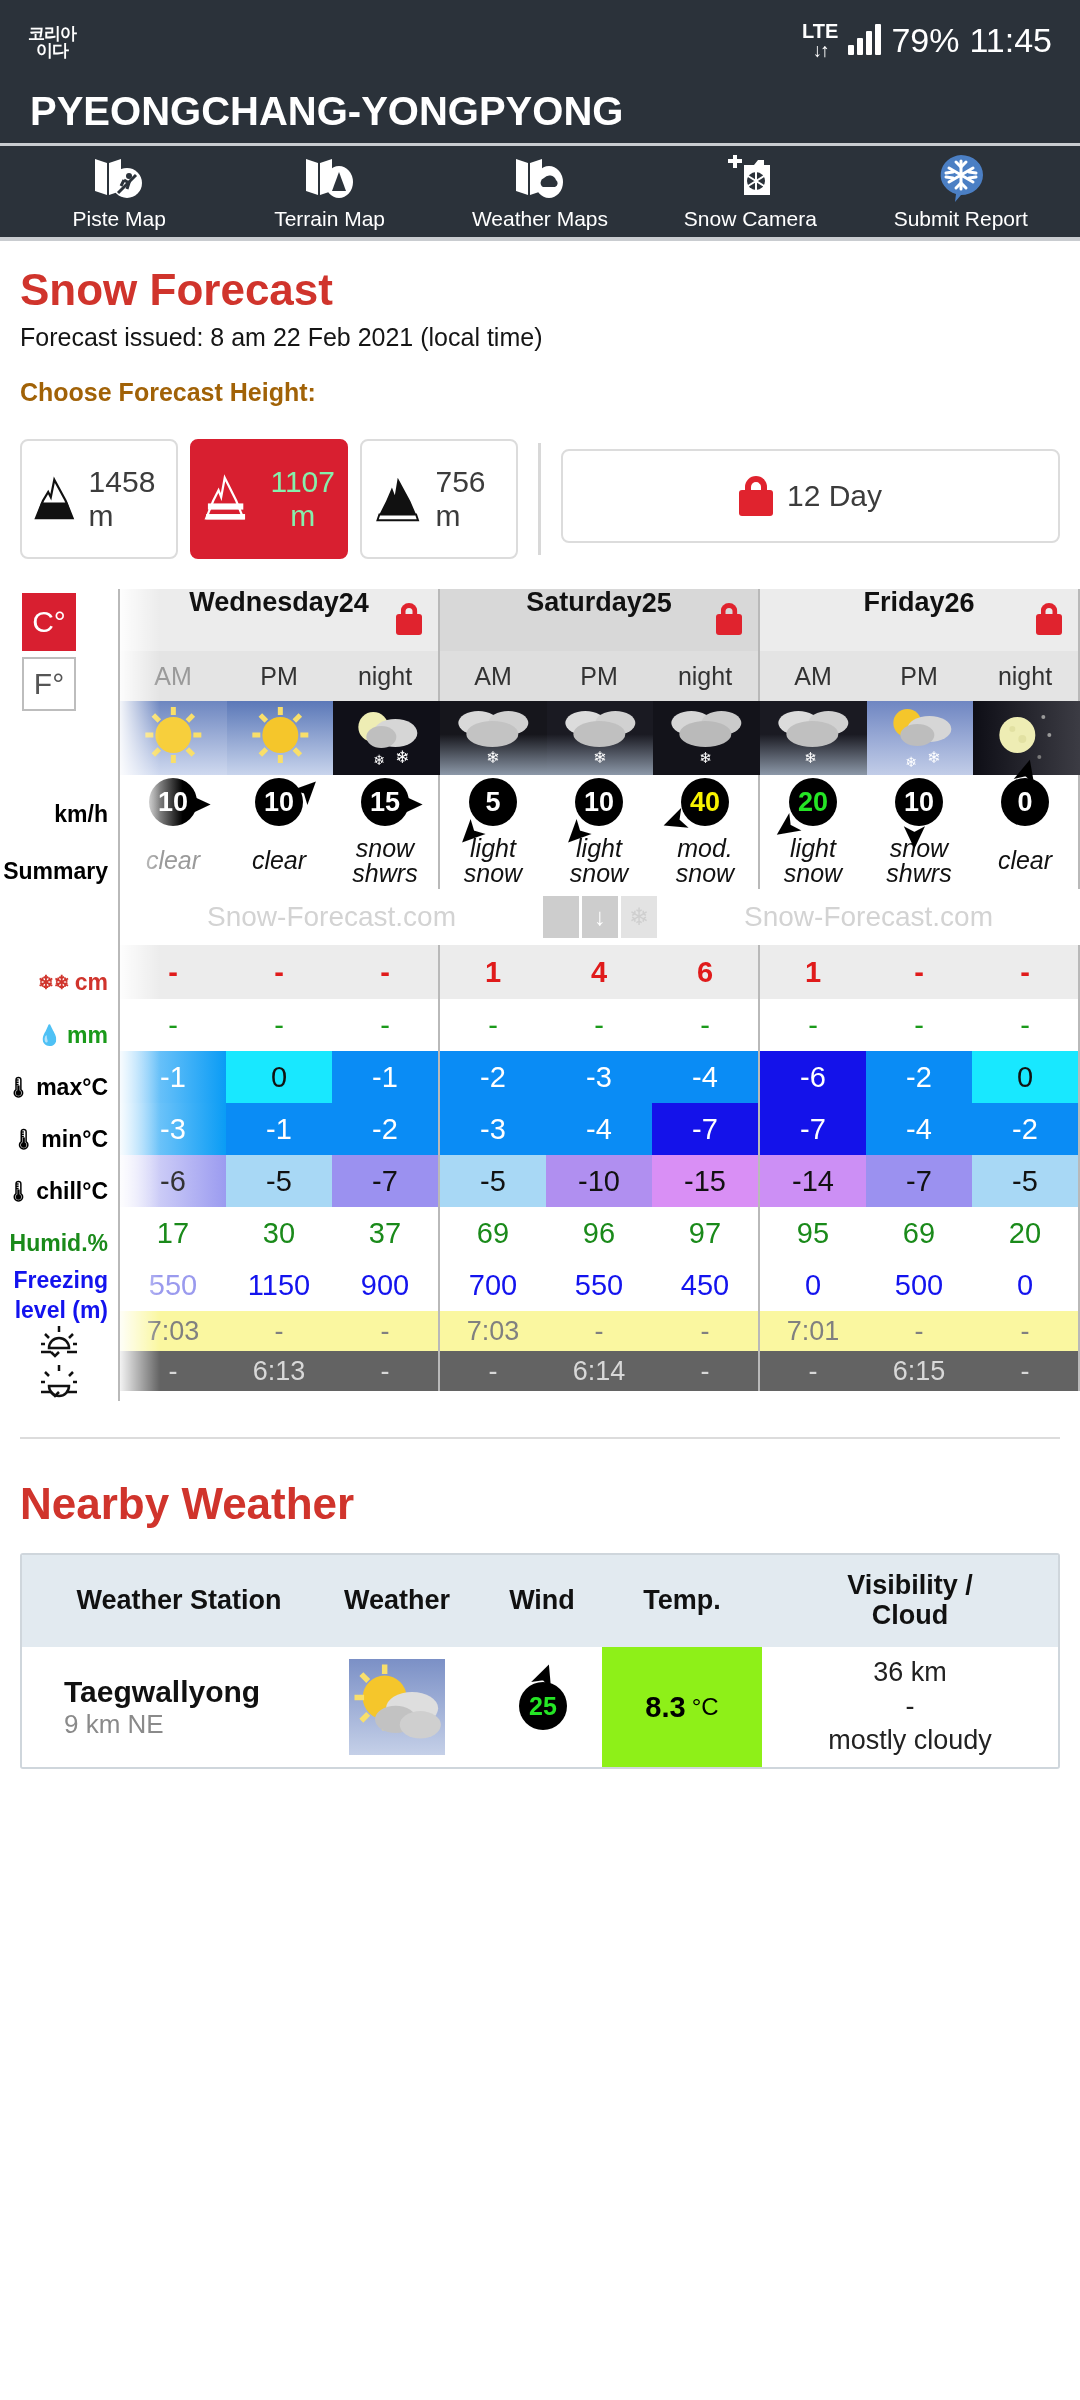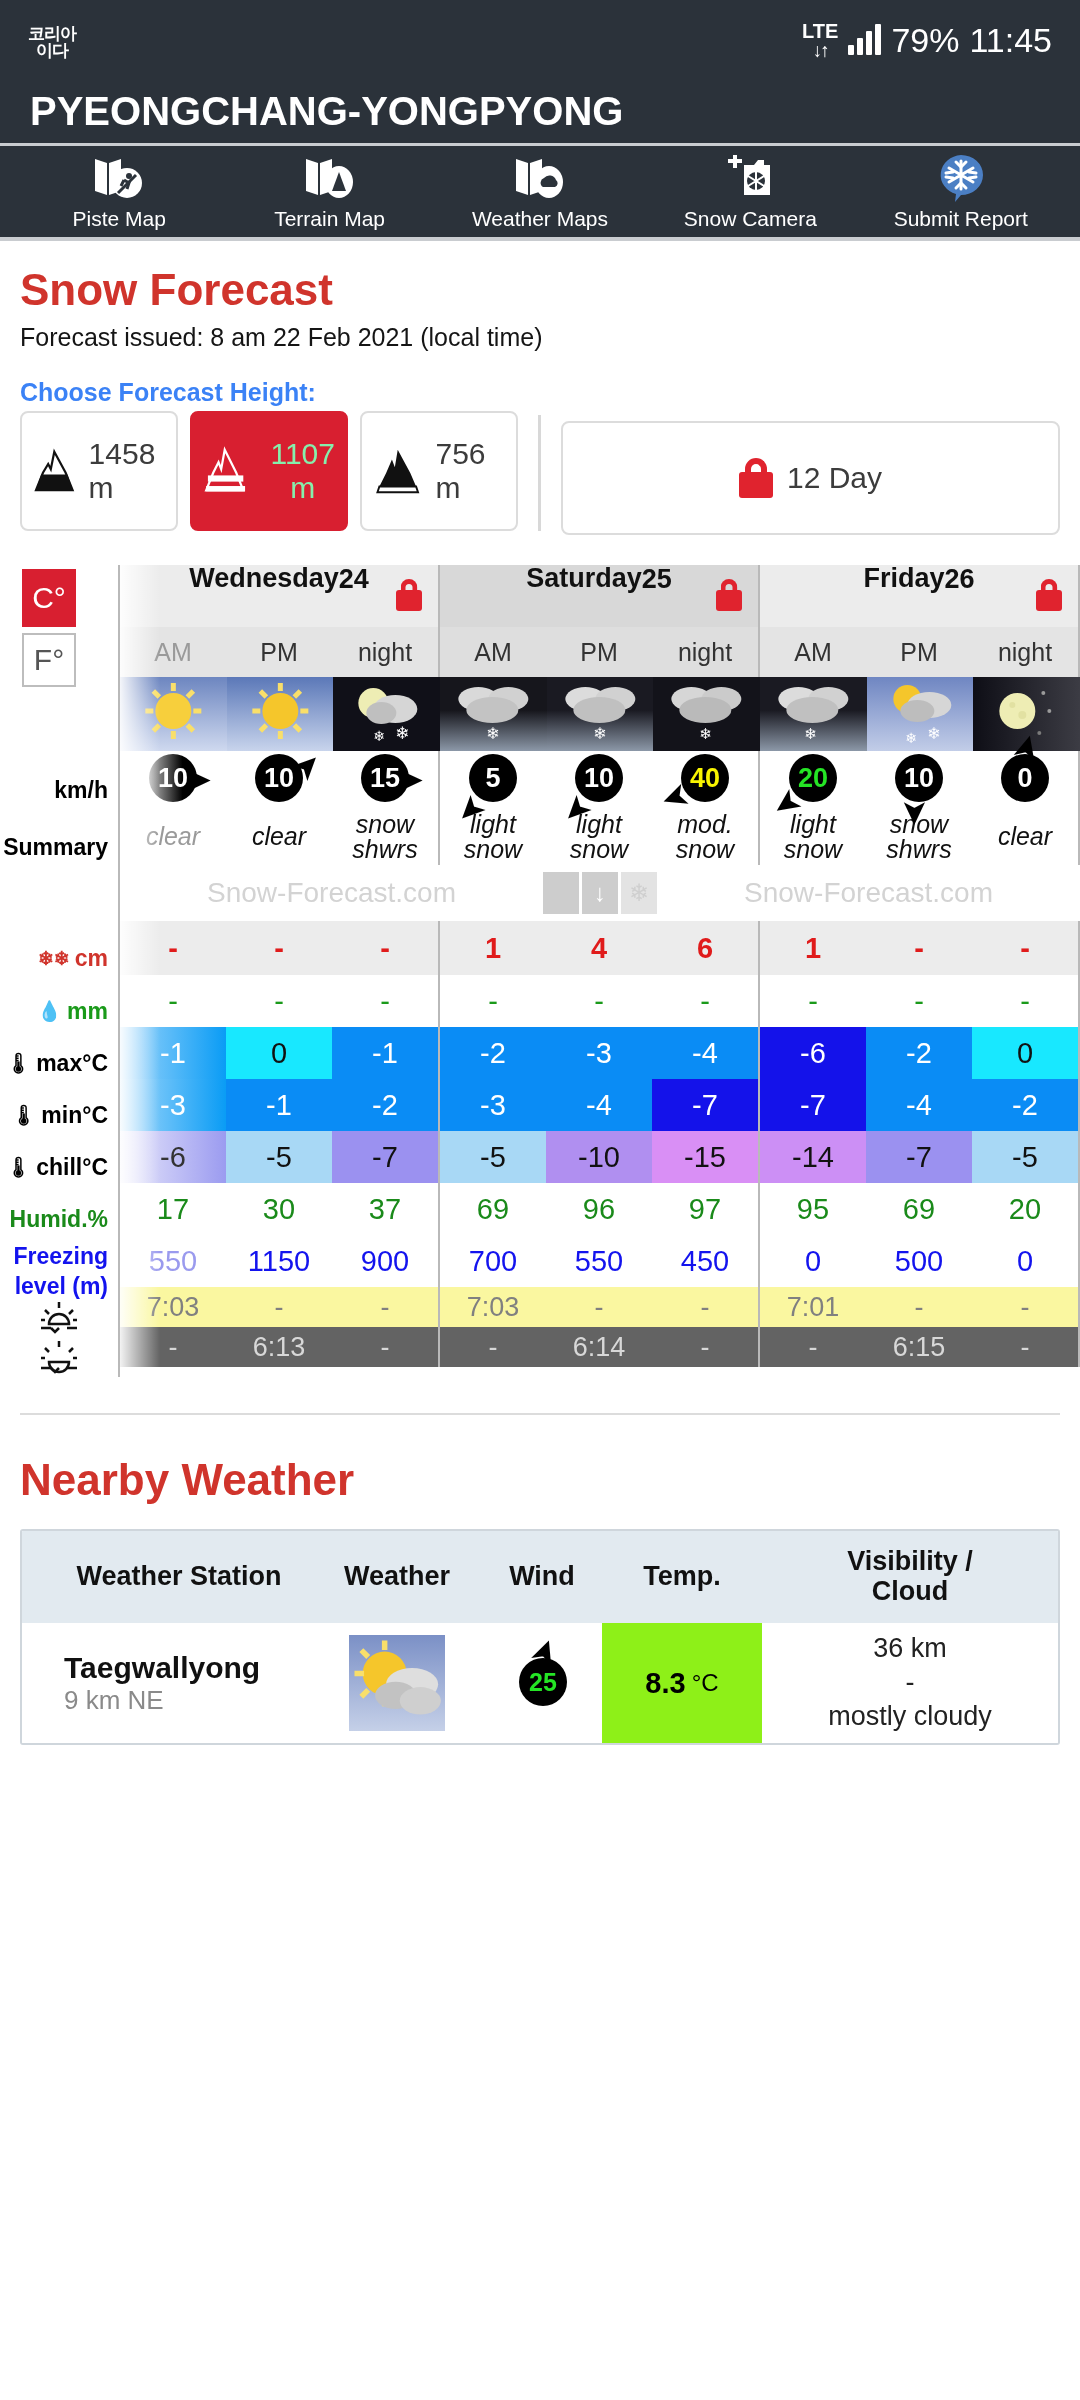--- a/index.html
+++ b/index.html
@@ -46,35 +46,35 @@
     padding: 0 14px; border-bottom: 4px solid #c9ccd0;
   }
   .navitem { display: flex; flex-direction: column; align-items: center; gap: 3px; width: 170px; }
   .navitem .glyph { height: 52px; display:flex; align-items:center; justify-content:center; }
   .navitem .lbl { color: #fff; font-size: 21px; }
 
   
   .section { padding: 0 20px; }
   .sf-title { color: #d0342c; font-size: 44px; font-weight: bold; margin: 24px 0 8px 0; }
   .sf-issued { font-size: 25px; color: #151515; margin-bottom: 26px; }
-  .sf-choose { font-size: 25px; font-weight: bold; color: #3b82f6; margin-bottom: 4px; }
+  .sf-choose { font-size: 25px; font-weight: bold; color: #a16207; margin-bottom: 32px; }
 
   
   .heights { display: flex; align-items: stretch; gap: 12px; margin-bottom: 30px; }
   .hbtn {
     width: 158px; height: 120px; border: 2px solid #dcdcdc; border-radius: 8px;
     background: #fff; display: flex; 
     align-items: center; justify-content: center; gap: 2px;
   }
   .hbtn.active { background: #d81f30; border-color: #d81f30; }
   .hbtn .hlbl { font-size: 30px; color: #3c3c3c; }
   .hbtn.active .hlbl { color: #86efac; text-align: center; }
   .hsep { width: 3px; background: #d8d8d8; margin: 4px 8px; }
   .daybtn {
-    flex: 1; height: 114px; border: 2px solid #dcdcdc; border-radius: 8px;
+    flex: 1; height: 94px; border: 2px solid #dcdcdc; border-radius: 8px;
     background: #fff; display: flex; align-items: center; justify-content: center; gap: 14px;
     margin-top: 10px;
   }
   .daybtn .dlbl { font-size: 30px; color: #3c3c3c; }
 
   
   .lock { position: relative; display: inline-block; }
   .lock .body { background: #e0232e; border-radius: 3px; }
   .lock .shack {
     position: absolute; left: 50%; transform: translateX(-50%);

